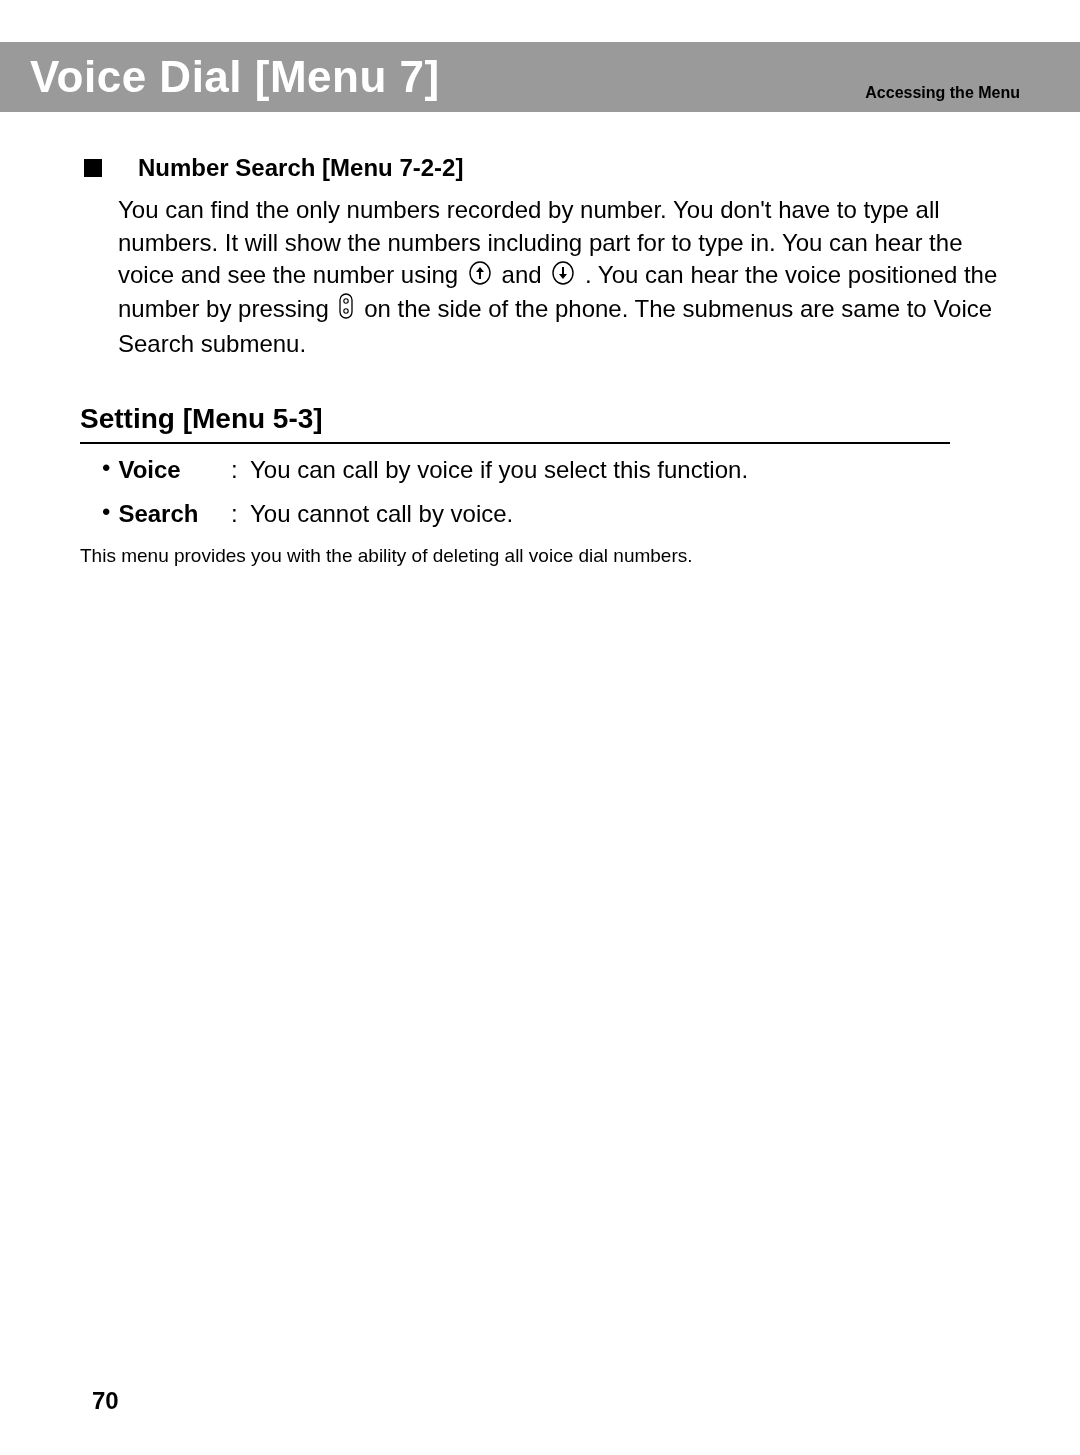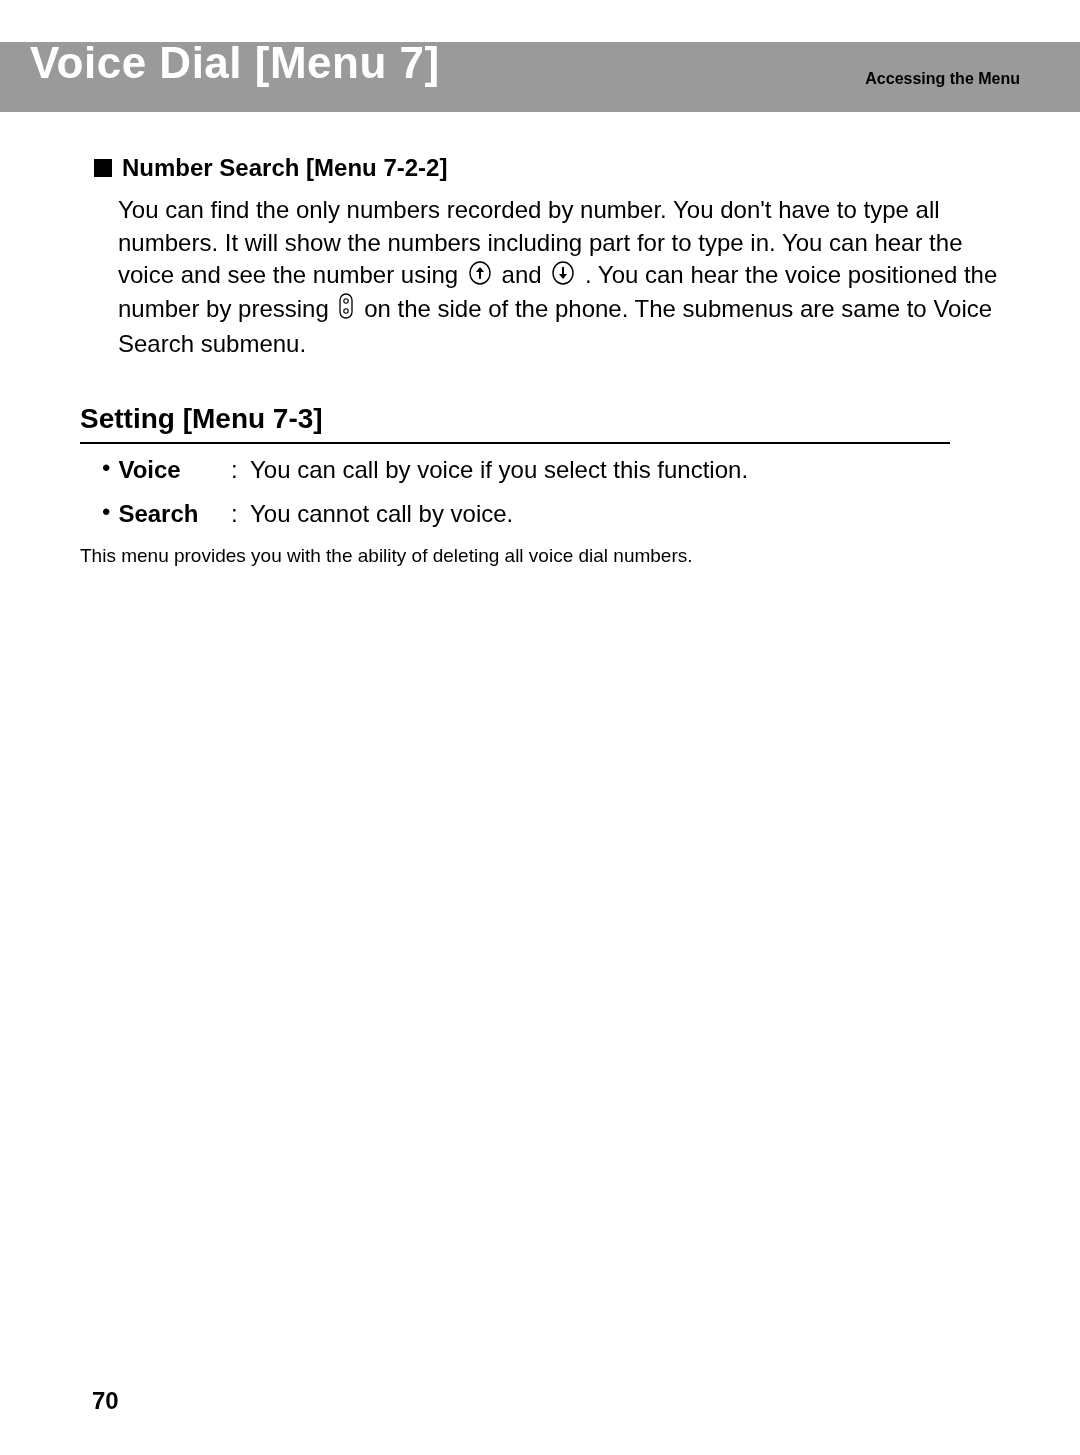--- a/index.html
+++ b/index.html
@@ -13,21 +13,21 @@
     height:1455px;
     box-sizing:border-box;
     padding:50px 60px 0 80px;
     position:relative;
     background:#fff;
   }
   .header-band{
     background:#9a9a9a;
     color:#fff;
     margin:-8px -60px 0 -80px;
-    padding:10px 60px 24px 30px;
+    padding:10px 60px 10px 30px;
     display:flex;
     align-items:flex-end;
     justify-content:space-between;
     height:70px;
     box-sizing:border-box;
   }
   .header-title{
     font-size:44px;
     font-weight:700;
     letter-spacing:0.5px;
@@ -40,22 +40,23 @@
   }
   .content{
     padding-top:40px;
     font-size:24px;
     line-height:1.35;
     color:#000;
   }
   .sub-head-row{
     display:flex;
     align-items:center;
-    margin-left:14px;
+    margin-left:4px;
     margin-bottom:10px;
+    gap:26px;
   }
   .square-bullet{
     width:18px;height:18px;background:#000;display:inline-block;
     margin-right:10px;flex-shrink:0;
   }
   .sub-head-text{font-weight:700;font-size:24px;}
   .para{
     margin:8px 0 0 38px;
     max-width:880px;
   }
@@ -144,21 +145,21 @@
       <span class="inline-icon">
         <svg width="14" height="26" viewBox="0 0 14 26">
           <rect x="1" y="1" width="12" height="24" rx="6" ry="6" fill="none" stroke="#000" stroke-width="1.3"></rect>
           <circle cx="7" cy="8" r="2.2" fill="none" stroke="#000" stroke-width="1.1"></circle>
           <circle cx="7" cy="18" r="2.2" fill="none" stroke="#000" stroke-width="1.1"></circle>
         </svg>
       </span>
       <span> on the side of the phone. The submenus are same to Voice Search submenu.</span>
     </p>
 
-    <div class="section-head">Setting [Menu 7-3]</div>
+    <div class="section-head">Setting [Menu 5-3]</div>
     <ul class="bullet-list">
       <li>
         <span class="dot">•</span>
         <span>
           <span class="opt-label">Voice</span>
           <span class="opt-colon">:</span>
           <span>You can call by voice if you select this function.</span>
         </span>
       </li>
       <li>

